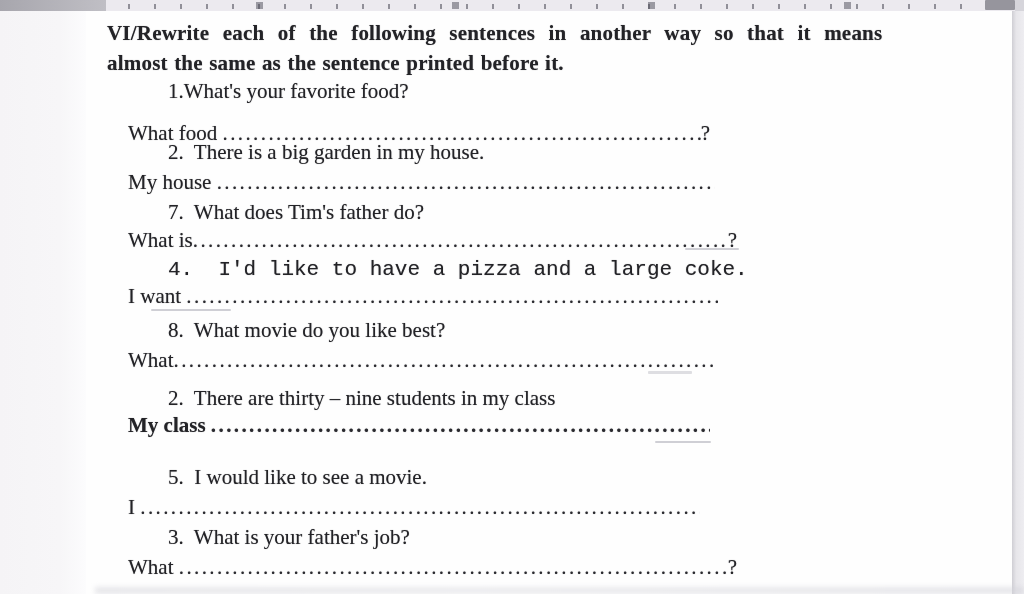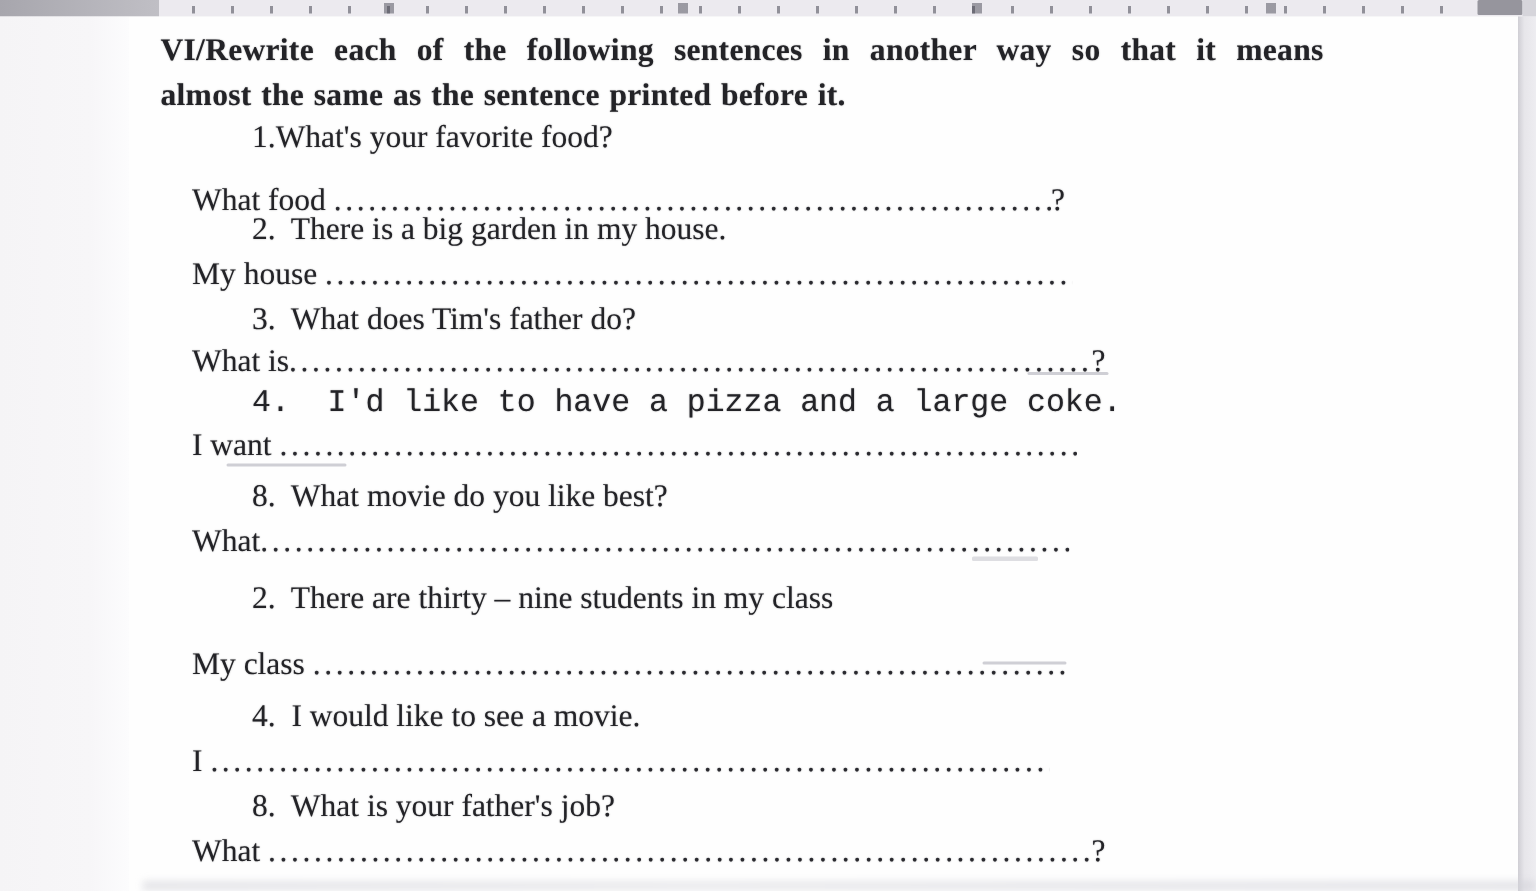--- a/index.html
+++ b/index.html
@@ -35,21 +35,21 @@
   #head1{top:20px;word-spacing:8px;}
   #head2{top:50px;word-spacing:1px;}
   .q{left:140px;margin-left:28px;}
   #q1{top:78px;}  #q2{top:139px;} #q3{top:199px;} #q4{top:257px;font-family:Liberation Mono, monospace;}
   #q5{top:317px;} #q6{top:385px;} #q7{top:464px;} #q8{top:524px;}
   .ans{left:128px;display:flex;align-items:baseline;}
   .ans .dots{flex:1 1 auto;overflow:hidden;white-space:nowrap;letter-spacing:2.4px;color:#2a2a2f;}
   .ans .sfx{flex:0 0 auto;}
   #a1{top:120px;width:582px;} #a2{top:169px;width:587px;}
   #a3{top:227px;width:609px;} #a4{top:283px;width:590px;}
-  #a5{top:347px;width:585px;} #a6{top:429px;width:582px;}
+  #a5{top:347px;width:585px;} #a6{top:412px;width:582px;font-weight:bold;}
   #a7{top:494px;width:572px;} #a8{top:554px;width:609px;}
 
   
   .smudge{position:absolute;background:#c3c3cb;height:2px;border-radius:1px;opacity:.8;}
   #art-want{left:151px;top:309px;width:80px;}
   #art-a3{left:685px;top:248px;width:54px;}
   #art-a5{left:648px;top:371px;width:44px;height:3px;opacity:.55;}
   #art-a6{left:655px;top:441px;width:56px;}
   .bottom-band{position:absolute;left:95px;top:587px;width:929px;height:7px;
                background:linear-gradient(90deg,#d4d4da,#dcdce1 40%,#d2d2d9);
@@ -77,46 +77,46 @@
   <div class="txt q" id="q1">1.What's your favorite food?</div>
   <div class="txt ans" id="a1">
     <span class="pfx">What food </span><span class="dots">..................................................................................................................................</span><span class="sfx">?</span>
   </div>
 
   <div class="txt q" id="q2">2.  There is a big garden in my house.</div>
   <div class="txt ans" id="a2">
     <span class="pfx">My house </span><span class="dots">..................................................................................................................................</span><span class="sfx"></span>
   </div>
 
-  <div class="txt q" id="q3">3.  What does Tim's father do?</div>
+  <div class="txt q" id="q3">7.  What does Tim's father do?</div>
   <div class="txt ans" id="a3">
     <span class="pfx">What is</span><span class="dots">..................................................................................................................................</span><span class="sfx">?</span>
   </div>
 
   <div class="txt q" id="q4">4.  I'd like to have a pizza and a large coke.</div>
   <div class="txt ans" id="a4">
     <span class="pfx">I want </span><span class="dots">..................................................................................................................................</span><span class="sfx"></span>
   </div>
 
   <div class="txt q" id="q5">8.  What movie do you like best?</div>
   <div class="txt ans" id="a5">
     <span class="pfx">What</span><span class="dots">..................................................................................................................................</span><span class="sfx"></span>
   </div>
 
   <div class="txt q" id="q6">2.  There are thirty – nine students in my class</div>
   <div class="txt ans" id="a6">
     <span class="pfx">My class </span><span class="dots">..................................................................................................................................</span><span class="sfx"></span>
   </div>
 
-  <div class="txt q" id="q7">4.  I would like to see a movie.</div>
+  <div class="txt q" id="q7">5.  I would like to see a movie.</div>
   <div class="txt ans" id="a7">
     <span class="pfx">I </span><span class="dots">..................................................................................................................................</span><span class="sfx"></span>
   </div>
 
-  <div class="txt q" id="q8">8.  What is your father's job?</div>
+  <div class="txt q" id="q8">3.  What is your father's job?</div>
   <div class="txt ans" id="a8">
     <span class="pfx">What </span><span class="dots">..................................................................................................................................</span><span class="sfx">?</span>
   </div>
 
   <div class="smudge" id="art-want"></div>
   <div class="smudge" id="art-a3"></div>
   <div class="smudge" id="art-a5"></div>
   <div class="smudge" id="art-a6"></div>
   <div class="bottom-band"></div>
 

